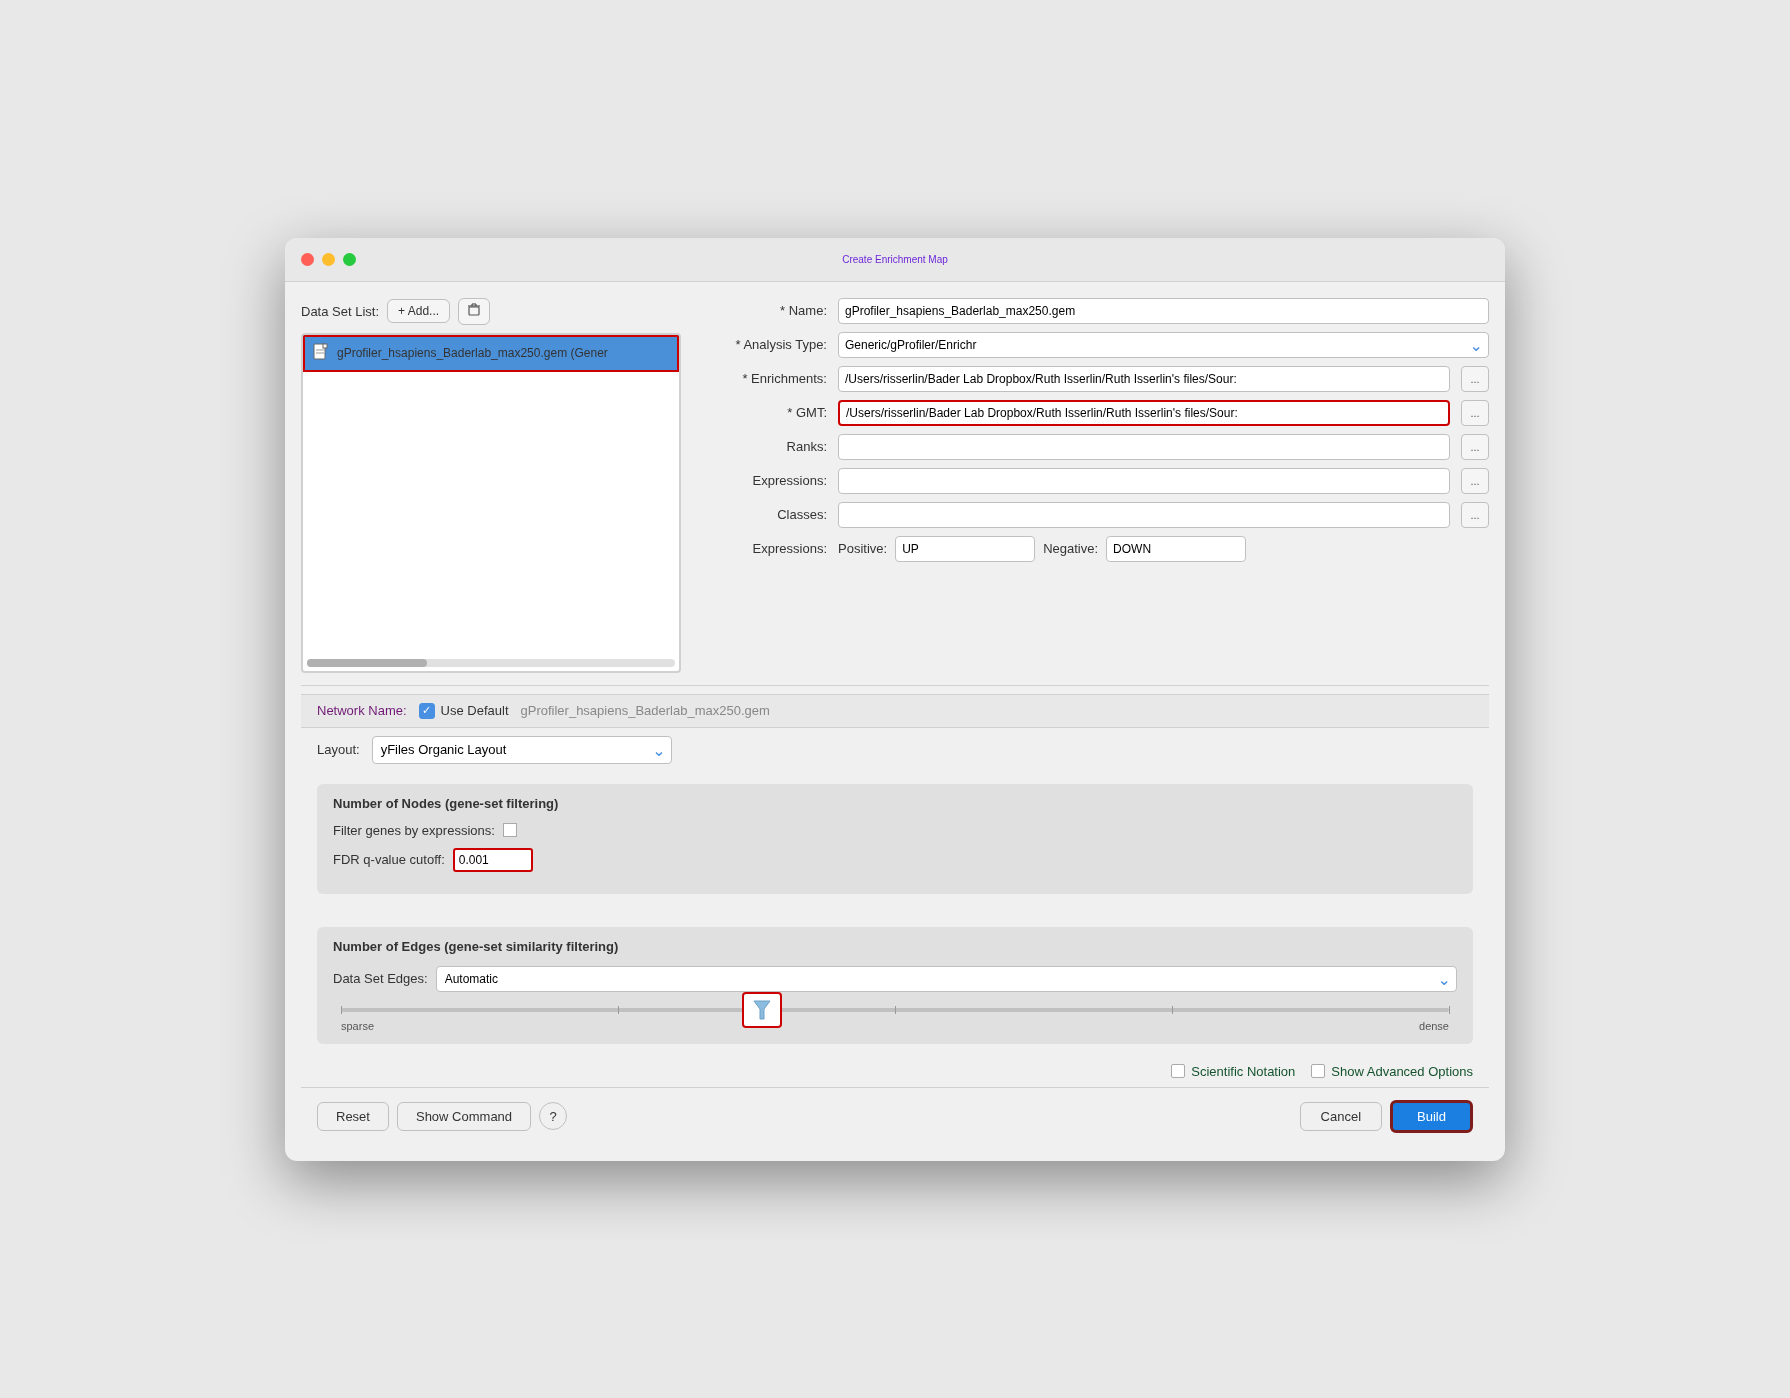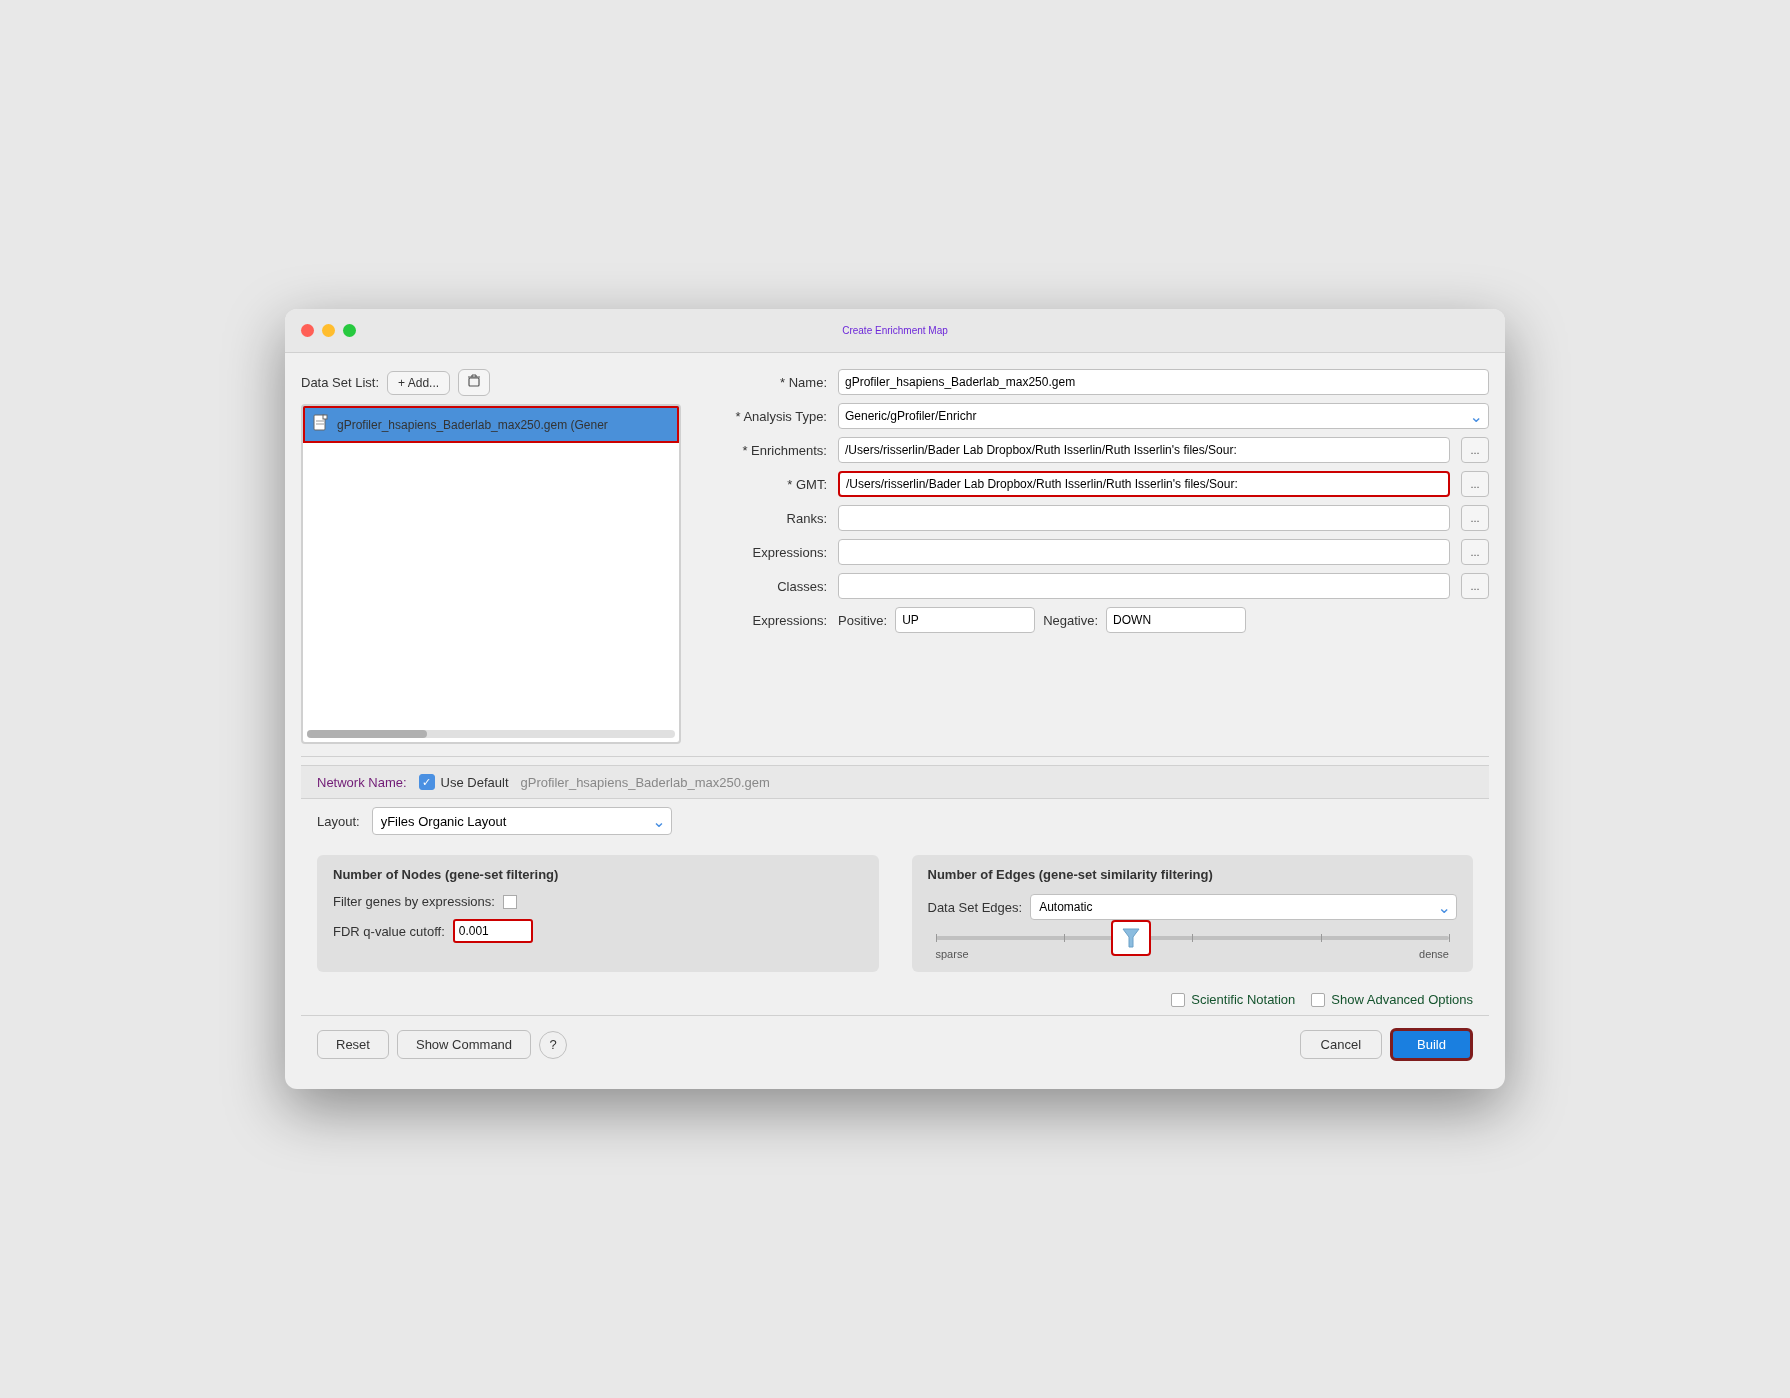--- a/index.html
+++ b/index.html
@@ -331,20 +331,21 @@
       background: white;
       appearance: none;
       -webkit-appearance: none;
     }
 
     
     .filtering-section {
       display: flex;
       gap: 33px;
       padding: 12px 16px;
+      flex-direction: column;
     }
 
     .filter-panel {
       flex: 1;
       background: #e0e0e0;
       border-radius: 6px;
       padding: 12px 16px;
     }
 
     .filter-title {

